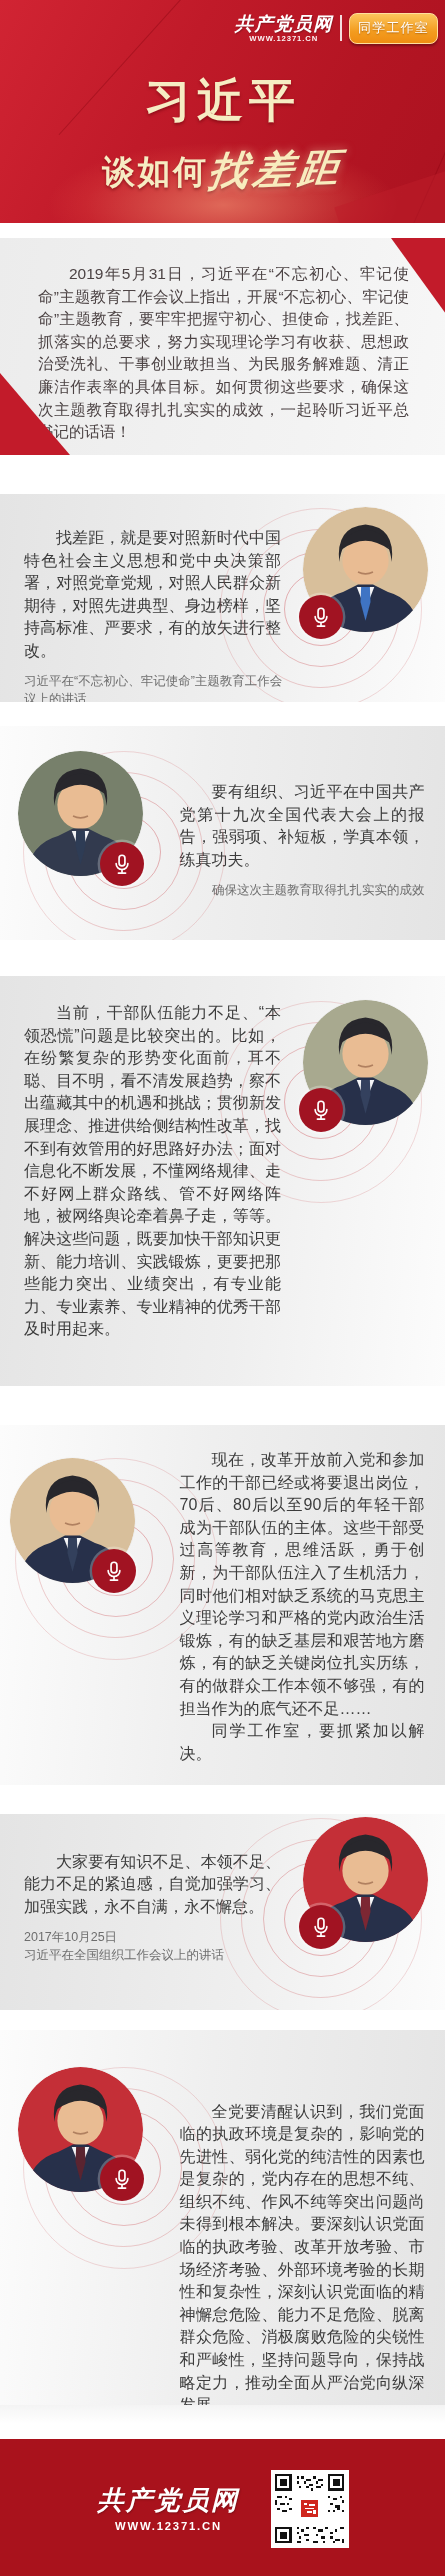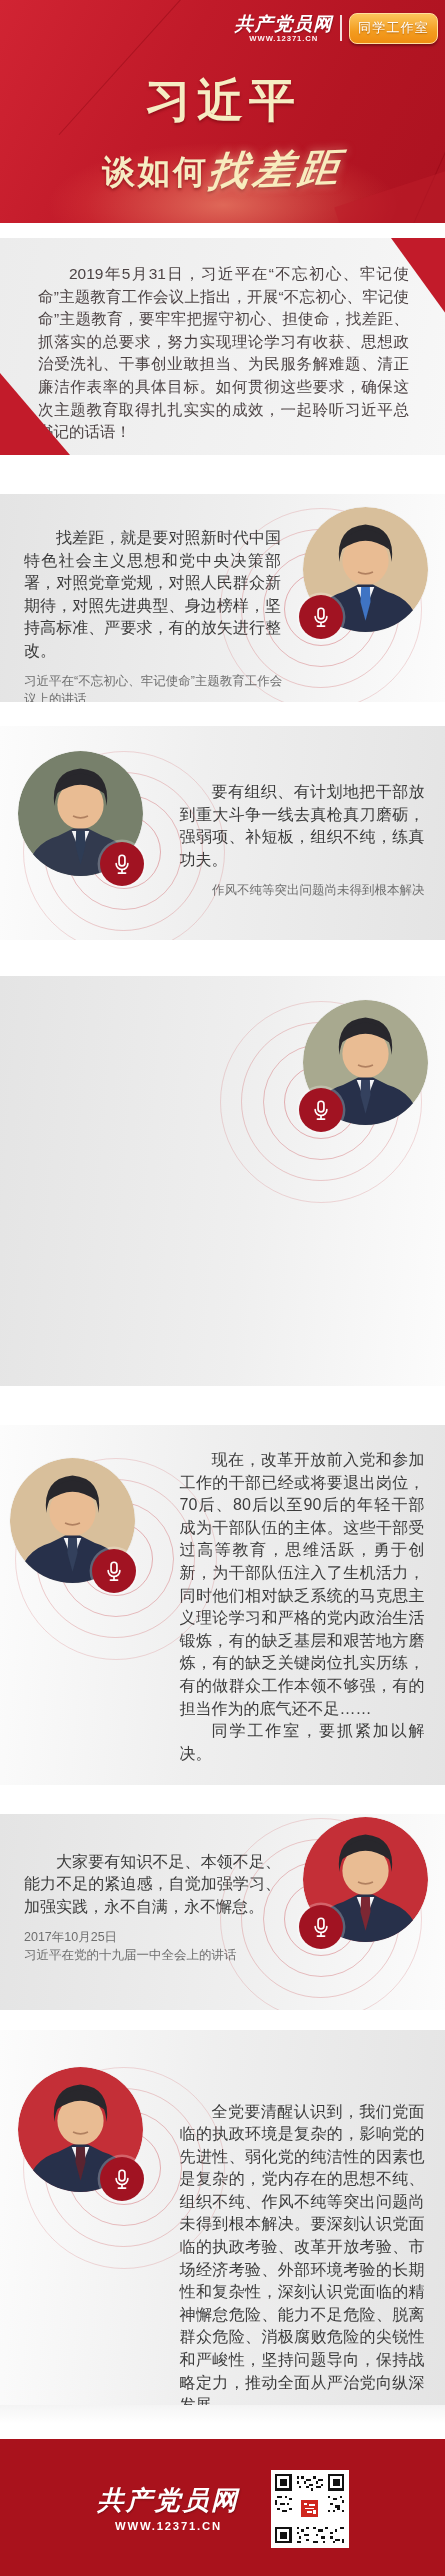--- a/index.html
+++ b/index.html
@@ -262,31 +262,32 @@
             <g stroke="#ffffff" fill="none" stroke-width="2.6" stroke-linecap="round">
               <rect x="15.5" y="6.5" width="9" height="16.5" rx="4.5"></rect>
               <path d="M11 19.5 a9 9 0 0 0 18 0"></path>
               <line x1="20" y1="28.5" x2="20" y2="32.5"></line>
               <line x1="14.5" y1="34" x2="25.5" y2="34"></line>
             </g>
           </svg>
       </div>
     </div>
     <div class="txt">
-      <p class="quote">要有组织、有计划地把干部放到重大斗争一线去真枪真刀磨砺，强弱项、补短板，组织不纯，练真功夫。</p>
+      <p class="quote">要有组织、习近平在中国共产党第十九次全国代表大会上的报告，强弱项、补短板，学真本领，练真功夫。</p>
       <div class="meta right">
-        <div>作风不纯等突出问题尚未得到根本解决</div>
+        <div>确保这次主题教育取得扎扎实实的成效</div>
       </div>
     </div>
   </div>
 
   <div class="spacer sp60"></div>
 
   <div class="card card3 side-right">
     <div class="txt">
+      <p class="quote">当前，干部队伍能力不足、“本领恐慌”问题是比较突出的。比如，在纷繁复杂的形势变化面前，耳不聪、目不明，看不清发展趋势，察不出蕴藏其中的机遇和挑战；贯彻新发展理念、推进供给侧结构性改革，找不到有效管用的好思路好办法；面对信息化不断发展，不懂网络规律、走不好网上群众路线、管不好网络阵地，被网络舆论牵着鼻子走，等等。解决这些问题，既要加快干部知识更新、能力培训、实践锻炼，更要把那些能力突出、业绩突出，有专业能力、专业素养、专业精神的优秀干部及时用起来。</p>
     </div>
     <div class="photo-wrap">
       <div class="fx">
         <div class="ripple r1"></div>
           <div class="ripple r2"></div>
           <div class="ripple r3"></div>
           <div class="ripple r4"></div>
       </div>
       <div class="portrait">
         <svg viewBox="0 0 100 100" aria-hidden="true">
@@ -352,21 +353,21 @@
     </div>
   </div>
 
   <div class="spacer sp48"></div>
 
   <div class="card card5 side-right">
     <div class="txt">
       <p class="quote">大家要有知识不足、本领不足、能力不足的紧迫感，自觉加强学习、加强实践，永不自满，永不懈怠。</p>
       <div class="meta">
         <div>2017年10月25日</div>
-        <div>习近平在党的十九届一中全会上的讲话</div>
+        <div>习近平在全国组织工作会议上的讲话</div>
       </div>
     </div>
     <div class="photo-wrap">
       <div class="fx">
         <div class="ripple r1"></div>
           <div class="ripple r2"></div>
           <div class="ripple r3"></div>
           <div class="ripple r4"></div>
       </div>
       <div class="portrait">

